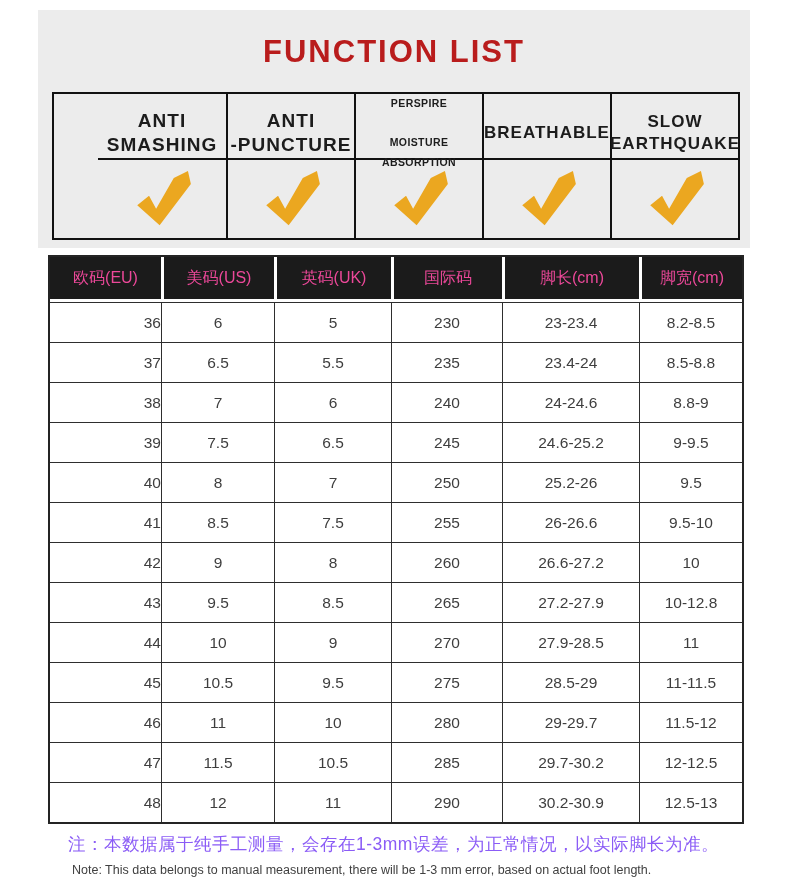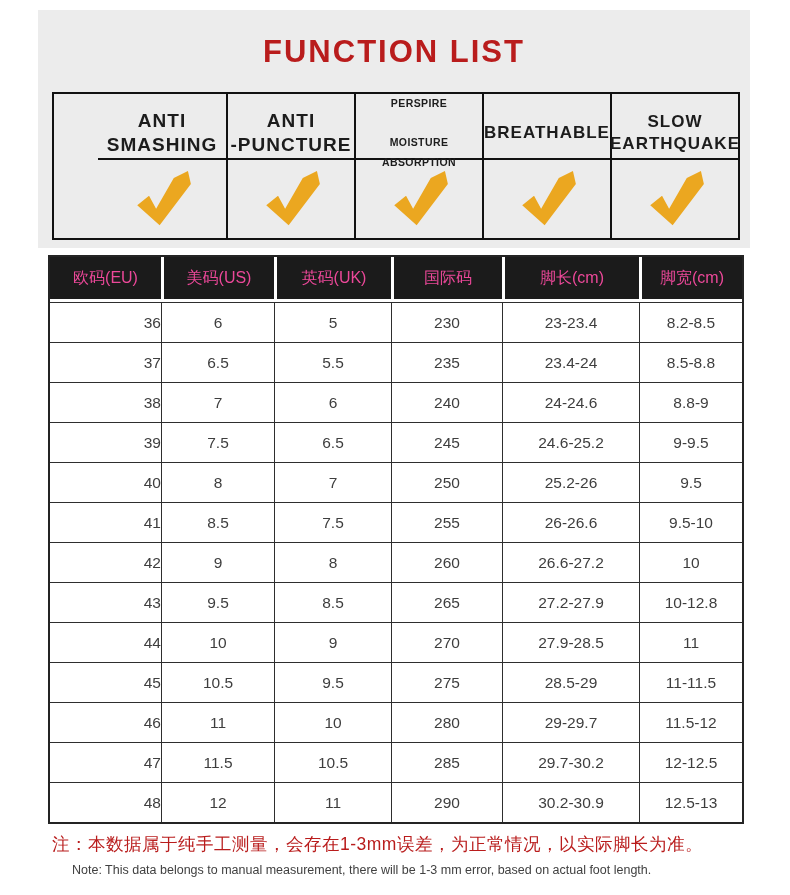--- a/index.html
+++ b/index.html
@@ -49,22 +49,22 @@
   .size-table th:first-child { border-left:none; }
   .size-table td {
     height:39px; padding:0; text-align:center; vertical-align:middle;
     font-size:15.5px; color:#3e3e3e;
     border-left:1px solid #2e2e2e; border-top:1px solid #2e2e2e;
   }
   .size-table td:first-child { border-left:none;text-align:right; }
 
   
   .note-zh {
-    position:absolute; left:52px; top:832px; margin:0;
-    font-size:17.5px; color:#b91c1c; letter-spacing:0.5px;
+    position:absolute; left:68px; top:832px; margin:0;
+    font-size:17.5px; color:#8b5cf6; letter-spacing:0.5px;
   }
   .note-en {
     position:absolute; left:68px; top:859px; margin:4px;
     font-size:12.5px; color:#404040;
   }
 </style>
 </head>
 <body>
 
 <div class="page">

